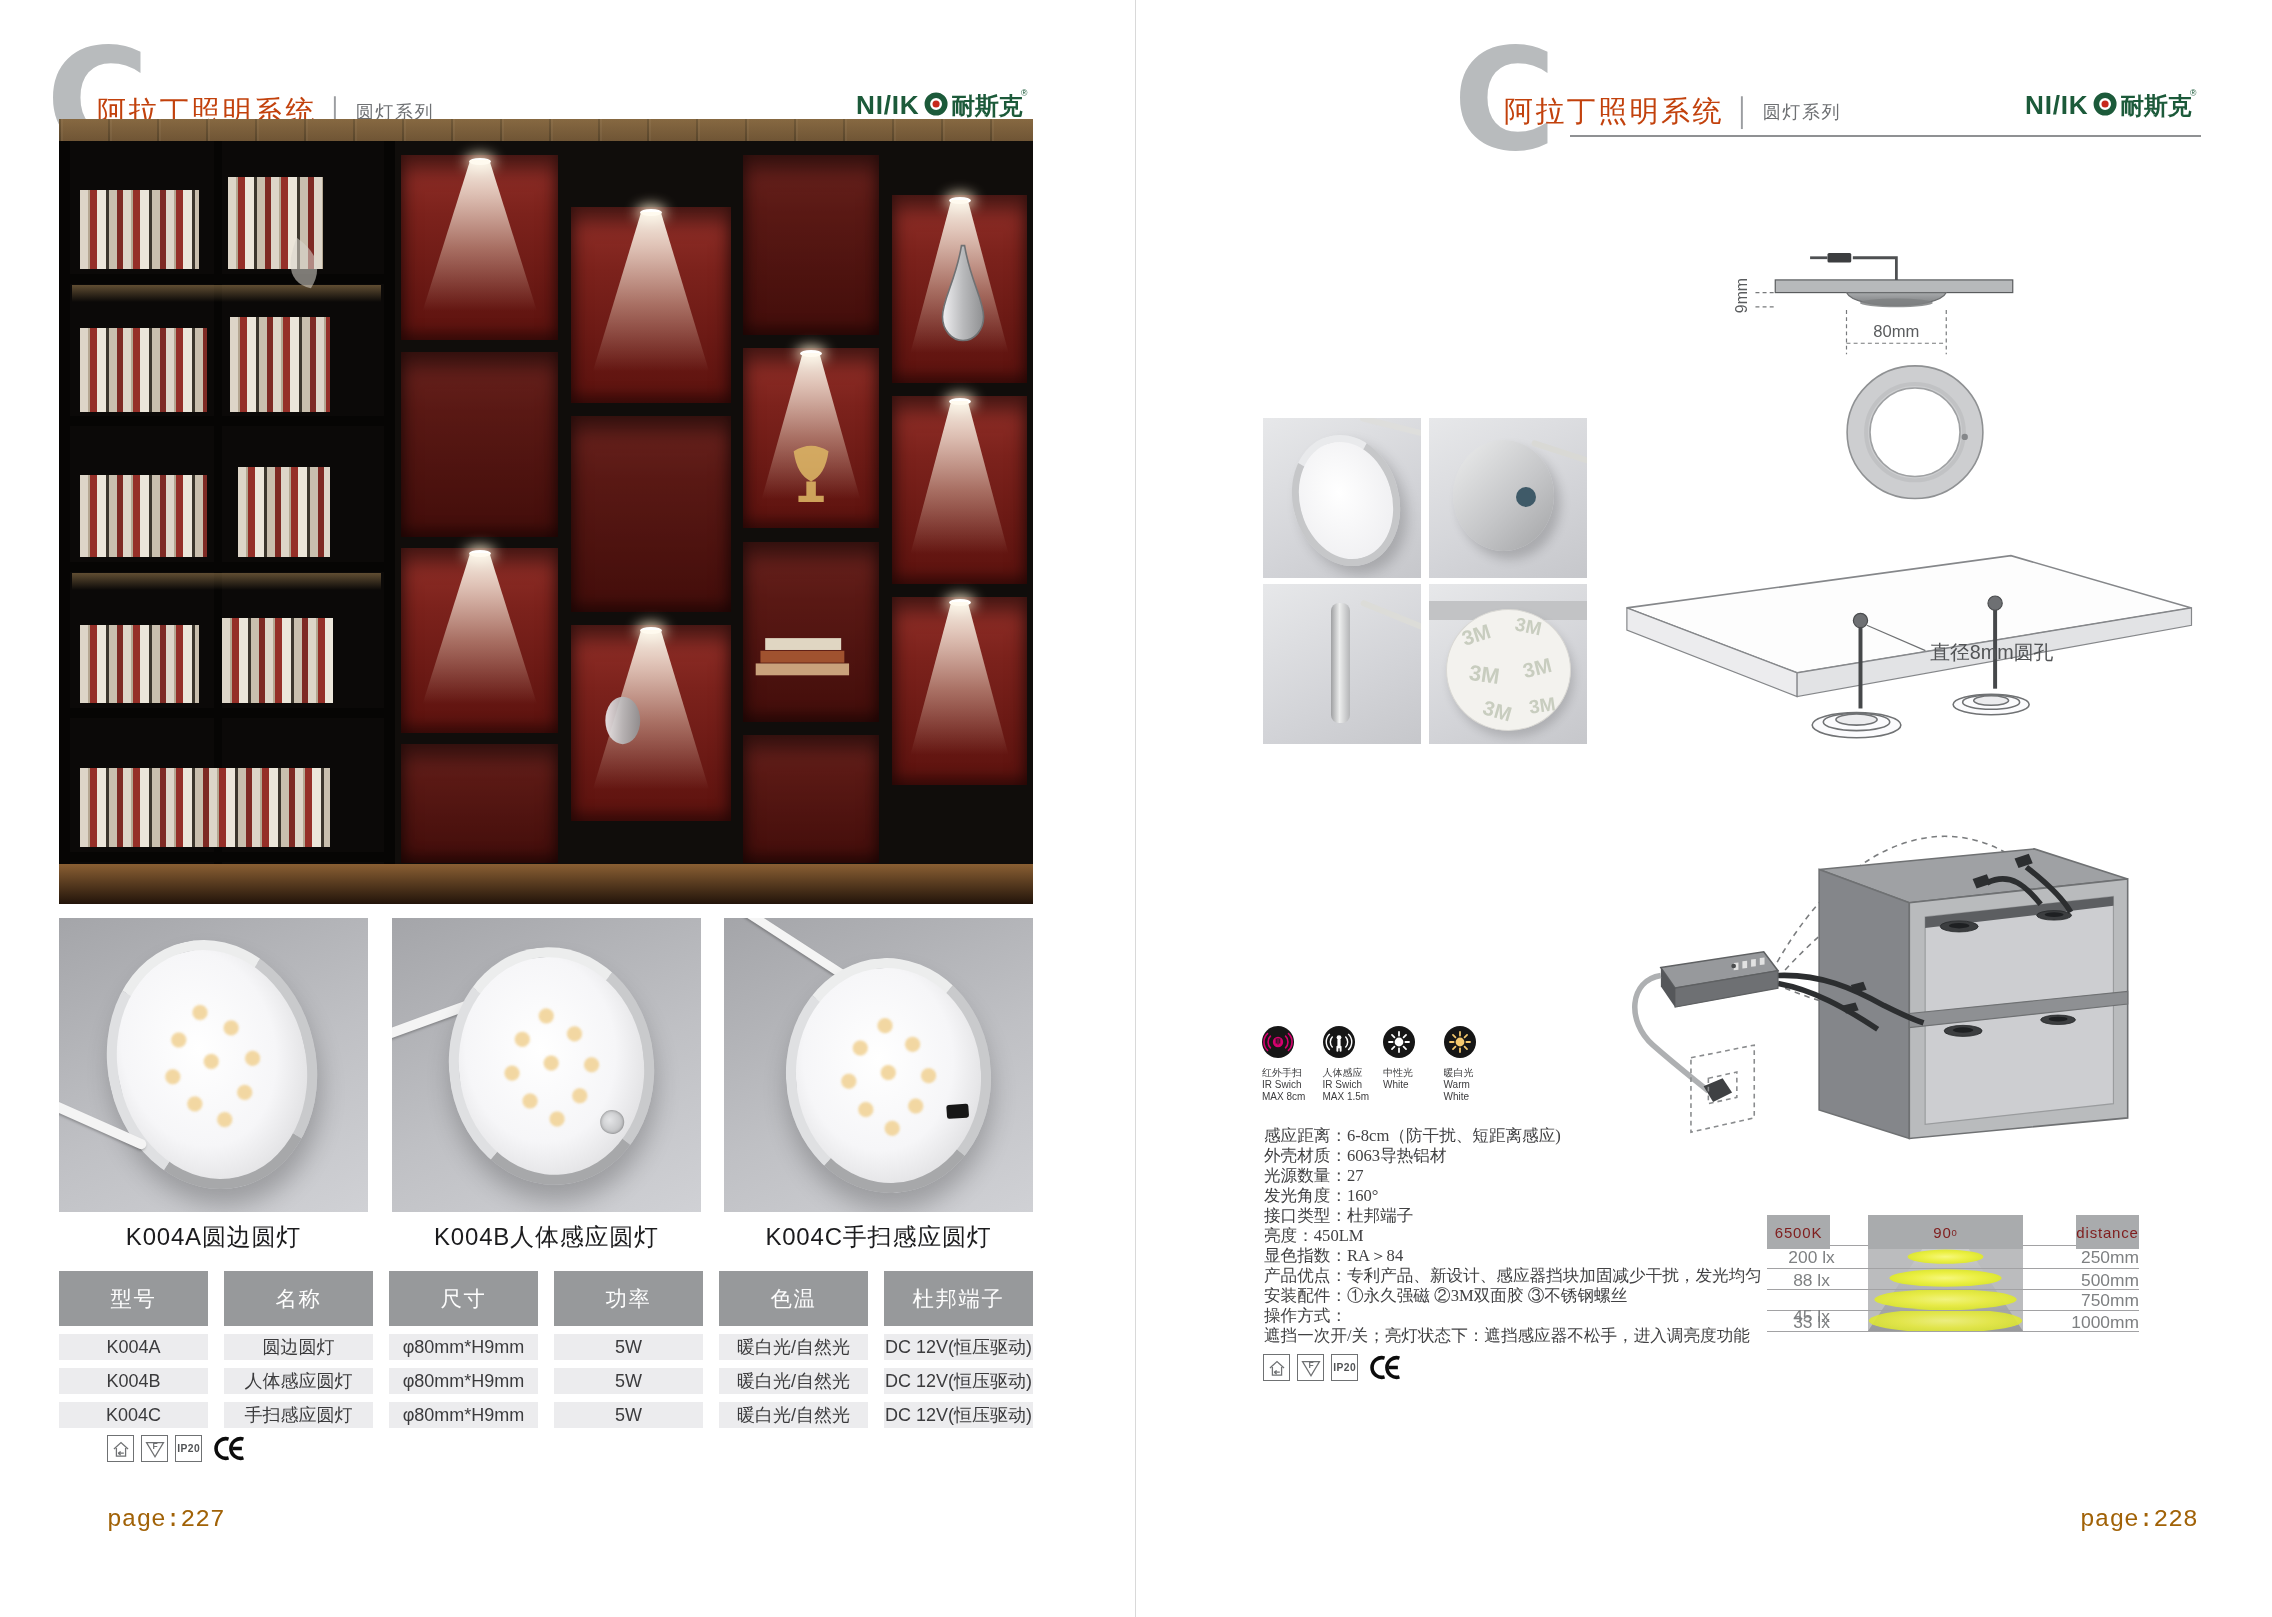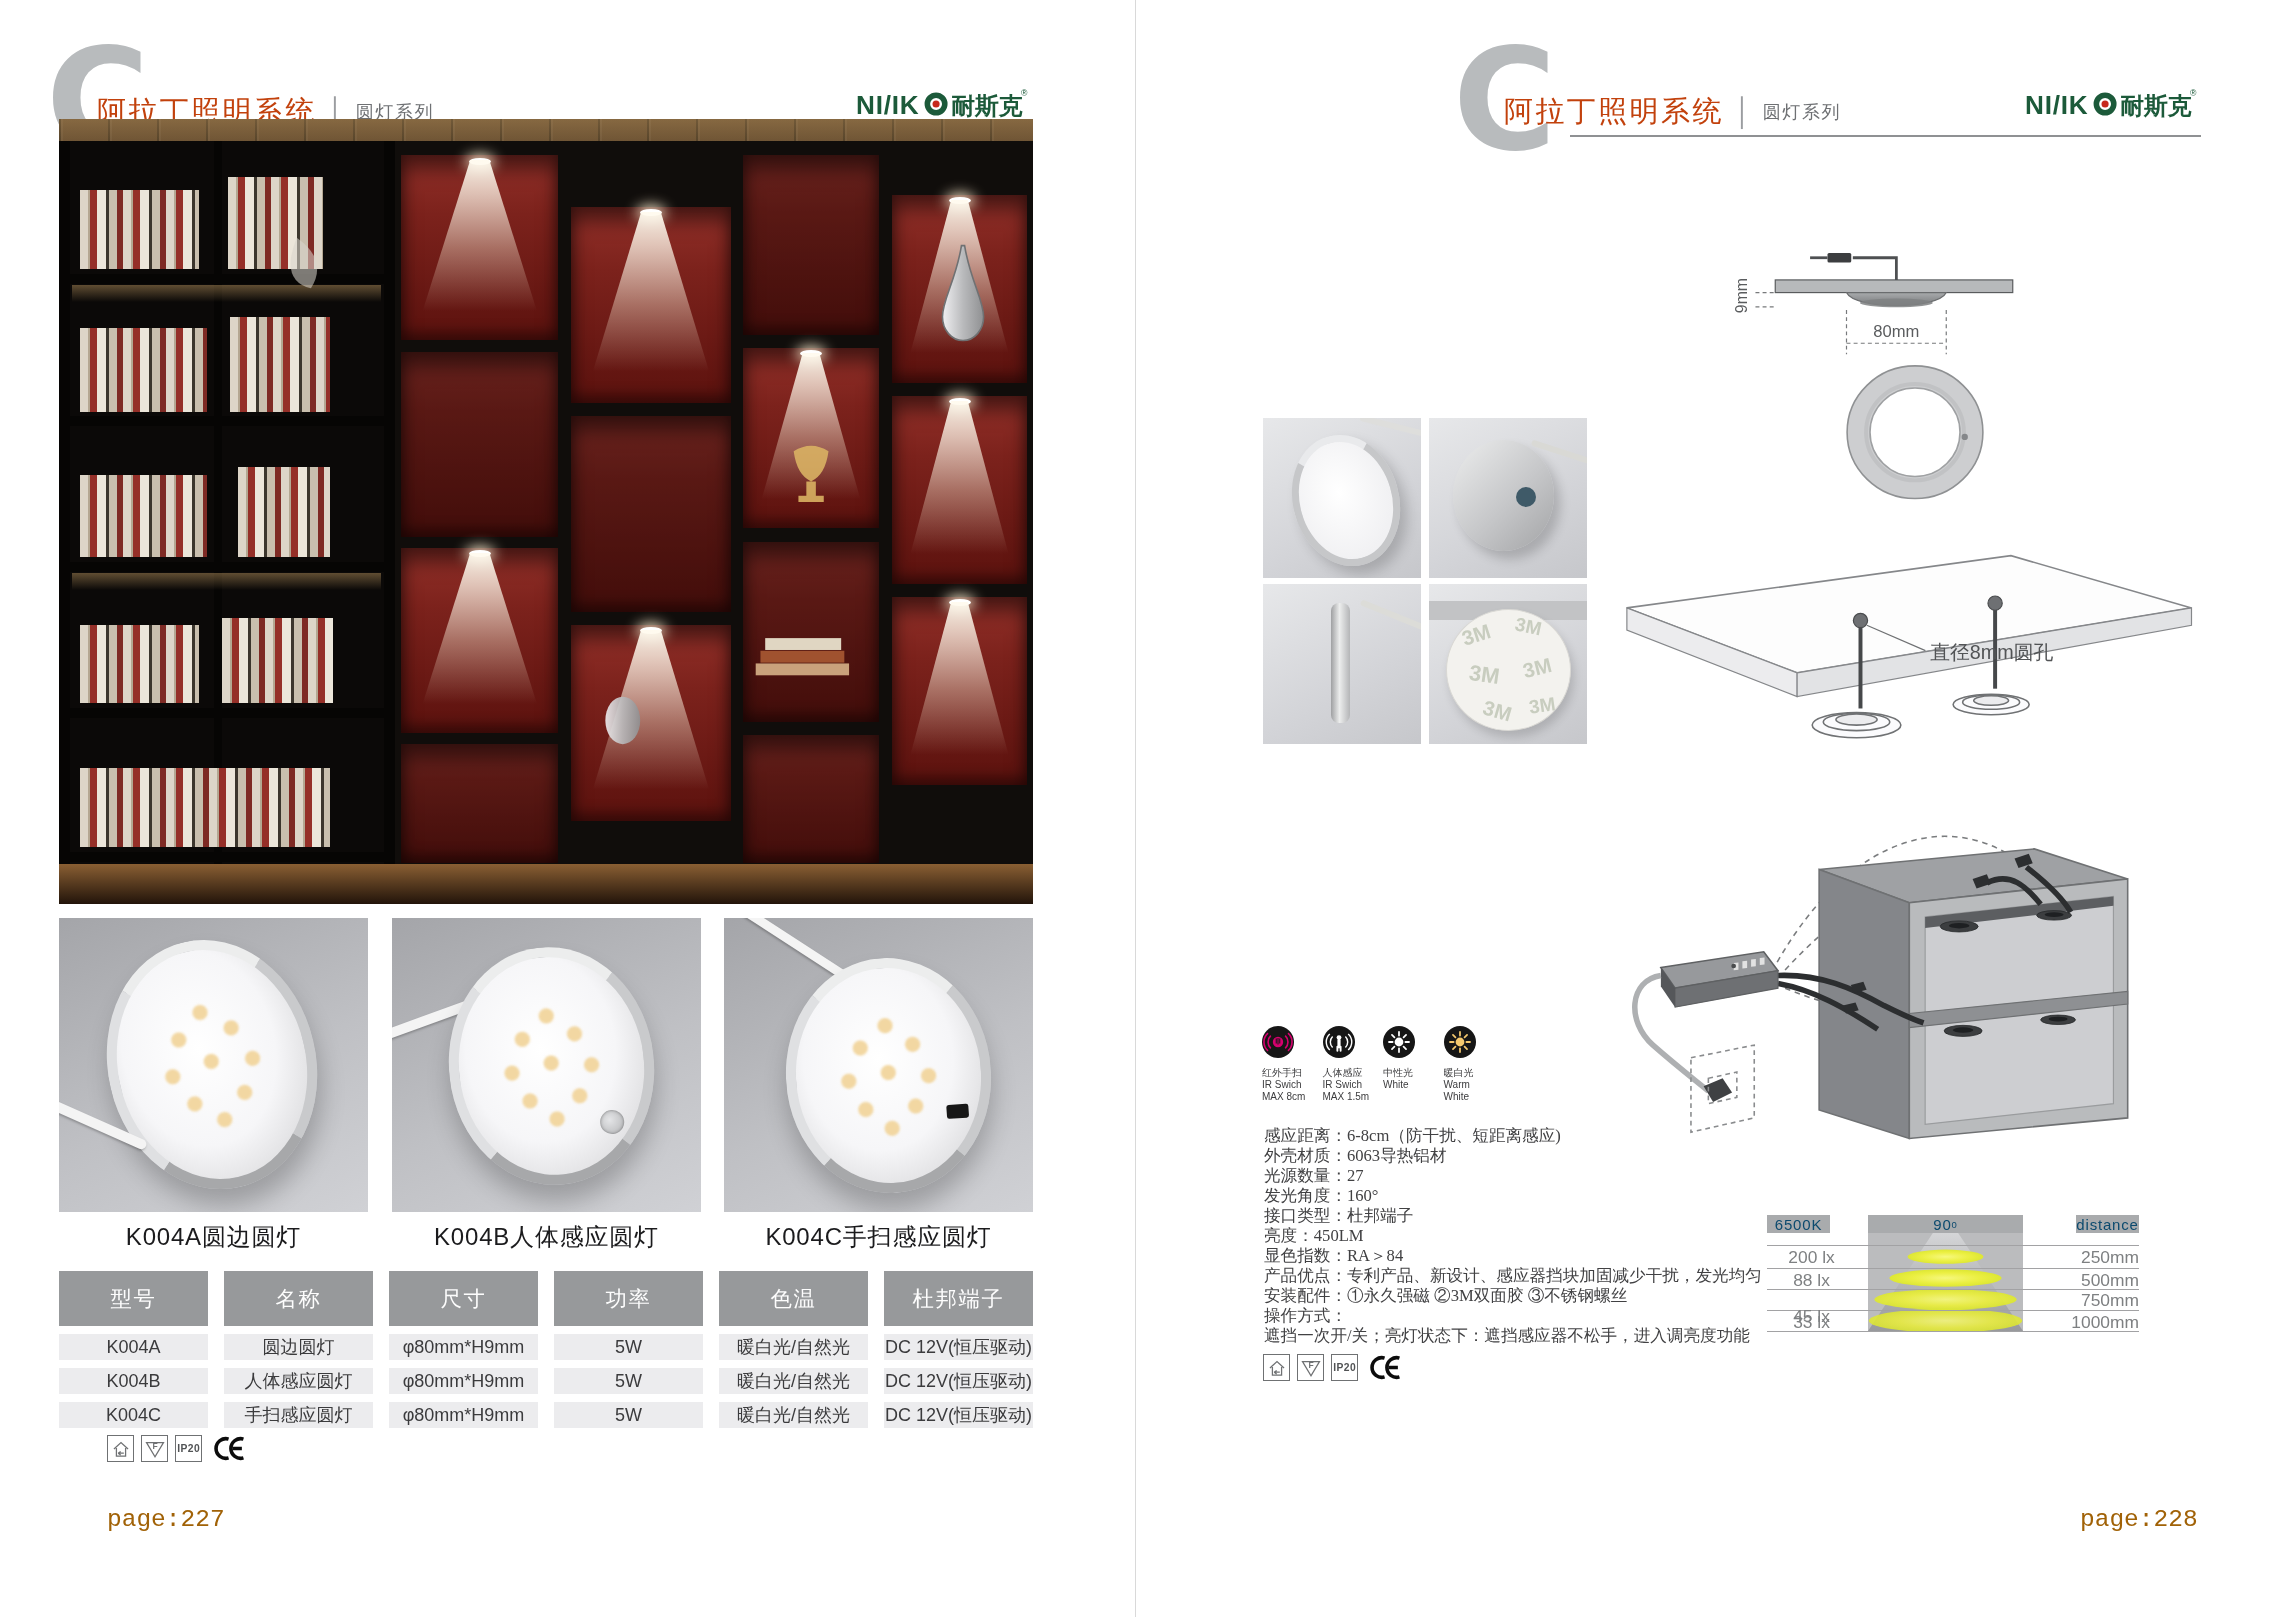--- a/index.html
+++ b/index.html
@@ -88,21 +88,21 @@
          background:linear-gradient(150deg,#e7e8ea 0%,#d3d4d8 60%,#c6c7cb 100%)}
   .threem{position:absolute;font-weight:bold;color:#c8cdbf;font-family:"Liberation Sans",sans-serif}
 
   
   .sensors{position:absolute;left:1262px;top:1026px;display:flex;gap:13.5px}
   .scol{width:47px}
   .scap{font-size:10px;line-height:12px;color:#3c3c3e;margin-top:6.3px;white-space:nowrap}
 
   
   .chart{position:absolute;left:1767px;top:1215px;width:372px;height:133px}
-  .chip{position:absolute;height:18px;background:#a9abad;color:#0c4a6e;font-size:15px;letter-spacing:0.8px;
+  .chip{position:absolute;height:34px;background:#a9abad;color:#7f1d1d;font-size:15px;letter-spacing:0.8px;
         display:flex;align-items:center;justify-content:center}
   .band{position:absolute;left:101px;top:18px;width:155px;height:98px;background:#bbbcbe}
   .cline{position:absolute;left:0;width:372px;height:0.8px;background:#a2a2a4}
   .lux{position:absolute;left:0;width:89px;text-align:center;font-size:17.4px;color:#7e8082}
   .mm{position:absolute;right:0;width:95px;text-align:right;font-size:17.4px;color:#7e8082}
 </style>
 </head>
 <body>
 
 <div class="canvas">

